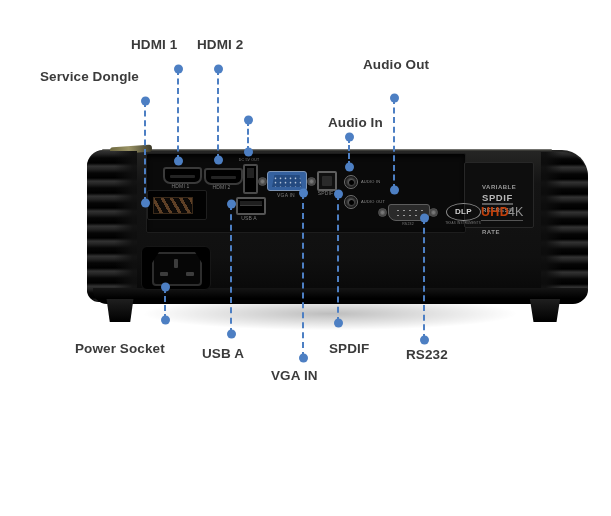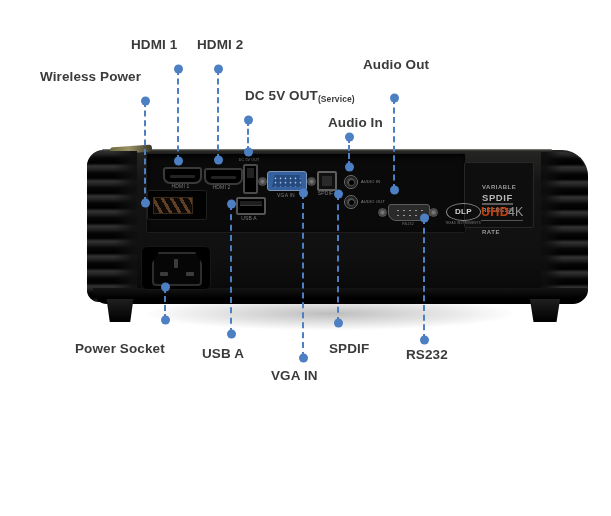--- a/index.html
+++ b/index.html
@@ -177,22 +177,21 @@
   <div class="lead" style="left:349px;top:137px;height:30px;"></div>
   <div class="lead" style="left:394px;top:98px;height:92px;"></div>
   <div class="lead" style="left:165px;top:287px;height:33px;"></div>
   <div class="lead" style="left:231px;top:204px;height:130px;"></div>
   <div class="lead" style="left:303px;top:193px;height:165px;"></div>
   <div class="lead" style="left:338px;top:194px;height:129px;"></div>
   <div class="lead" style="left:424px;top:218px;height:122px;"></div>
 
   <div class="callout" style="left:131px;top:37px;">HDMI 1</div>
   <div class="callout" style="left:197px;top:37px;">HDMI 2</div>
-  <div class="callout" style="left:40px;top:69px;">Wireless Power</div>
-  <div class="callout" style="left:245px;top:88px;"><span>DC 5V OUT</span><span class="sub">(Service)</span></div>
+  <div class="callout" style="left:40px;top:69px;">Service Dongle</div>
   <div class="callout" style="left:363px;top:57px;">Audio Out</div>
   <div class="callout" style="left:328px;top:115px;">Audio In</div>
   <div class="callout" style="left:75px;top:341px;">Power Socket</div>
   <div class="callout" style="left:202px;top:346px;">USB A</div>
   <div class="callout" style="left:271px;top:368px;">VGA IN</div>
   <div class="callout" style="left:329px;top:341px;">SPDIF</div>
   <div class="callout" style="left:406px;top:347px;">RS232</div>
 
 
 </div>

